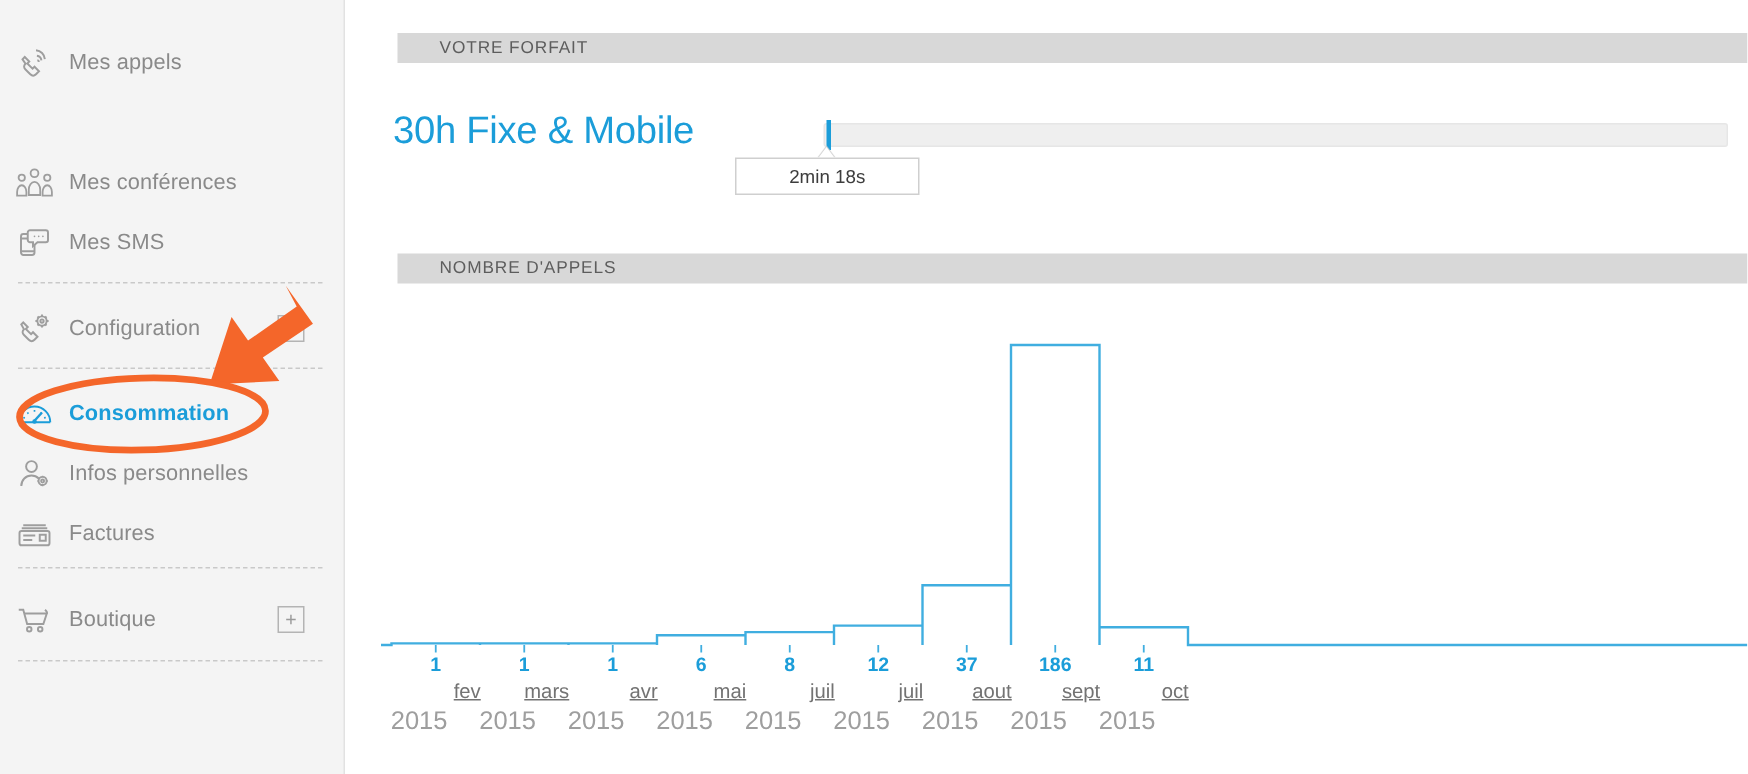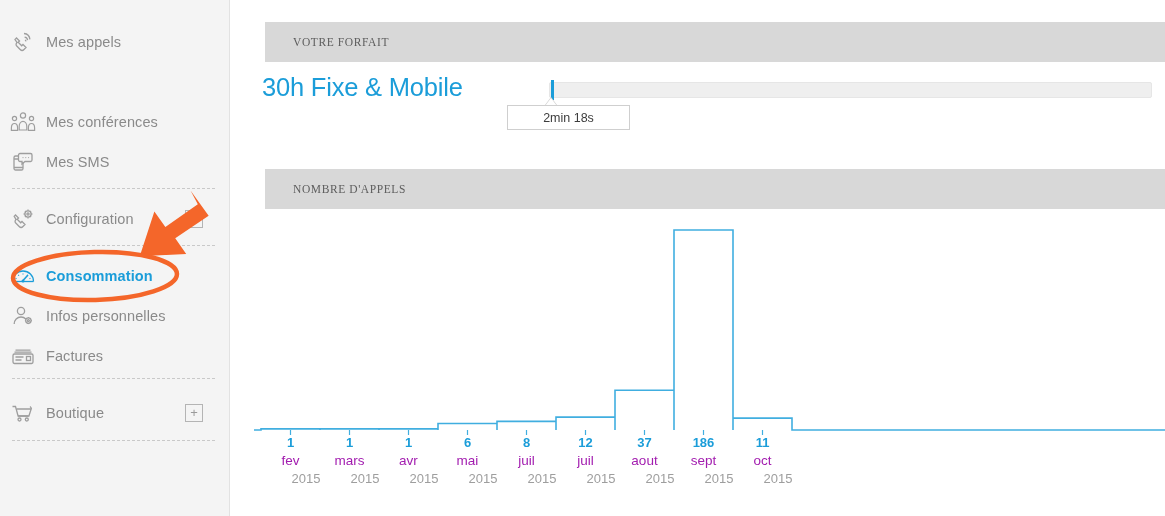--- a/index.html
+++ b/index.html
@@ -42,23 +42,23 @@
     border-top: 1px dashed #c9c9c9;
   }
 
   
   #annotations { position: absolute; left: 0; top: 0; width: 1165px; height: 516px; pointer-events: none; }
 
   
   #main { position: absolute; left: 254px; top: 0; width: 911px; height: 516px; background: #fff; }
 
   .section-bar {
-    position: absolute; left: 11px; width: 900px; height: 40px;
+    position: absolute; left: 11px; width: 900px; height: 20px;
     background: #d8d8d8;
-    display: flex; align-items: center; font-family: Liberation Serif, serif;
+    display: flex; align-items: center;
   }
   .section-bar span {
     margin-left: 28px; font-size: 11.5px; color: #5d5d5d; letter-spacing: .6px;
   }
 
   #plan-title {
     position: absolute; left: 8px; top: 73px;
     font-size: 25.5px; color: #1b9dd9; letter-spacing: -.2px; white-space: nowrap;
   }
 
@@ -69,21 +69,21 @@
   }
   #plan-marker {
     position: absolute; left: 295px; top: 80px;
     width: 3px; height: 20px; background: #1b9dd9;
   }
   #plan-tooltip {
     position: absolute; left: 236px; top: 105px;
     width: 123px; height: 25px;
     background: #ffffff; border: 1px solid #cfcfcf;
     display: flex; align-items: center; justify-content: center;
-    font-size: 12.5px; color: #3d3d3d; margin-left: 17px;
+    font-size: 12.5px; color: #3d3d3d;
   }
   #plan-tooltip-stem {
     position: absolute; left: 291px; top: 98px;
     width: 0; height: 0;
     border-left: 6px solid transparent;
     border-right: 6px solid transparent;
     border-bottom: 8px solid #ffffff;
     filter: drop-shadow(0 -1px 0 #cfcfcf);
   }
 
@@ -91,26 +91,26 @@
   #chart-wrap {
     position: absolute; left: 0px; top: 200px; width: 911px; height: 250px;
   }
   #chart-svg { display: block; }
 
   .tick-value {
     position: absolute; font-size: 13px; color: #1b9dd9; font-weight: bold;
     text-align: center; width: 60px;
   }
   .tick-month {
-    position: absolute; font-size: 13.5px; color: #a21caf;
-    text-align: center; width: 60px;
+    position: absolute; font-size: 13.5px; color: #737373;
+    text-align: right; width: 60px; text-decoration: underline;
   }
   .tick-year {
-    position: absolute; font-size: 13px; color: #9e9e9e;
-    text-align: right; width: 60px;
+    position: absolute; font-size: 17px; color: #9e9e9e;
+    text-align: left; width: 60px;
   }
 </style>
 </head>
 <body>
 
 <div id="app">
 
   <div id="sidebar">
 
     <div class="divider" style="top:188px"></div>

